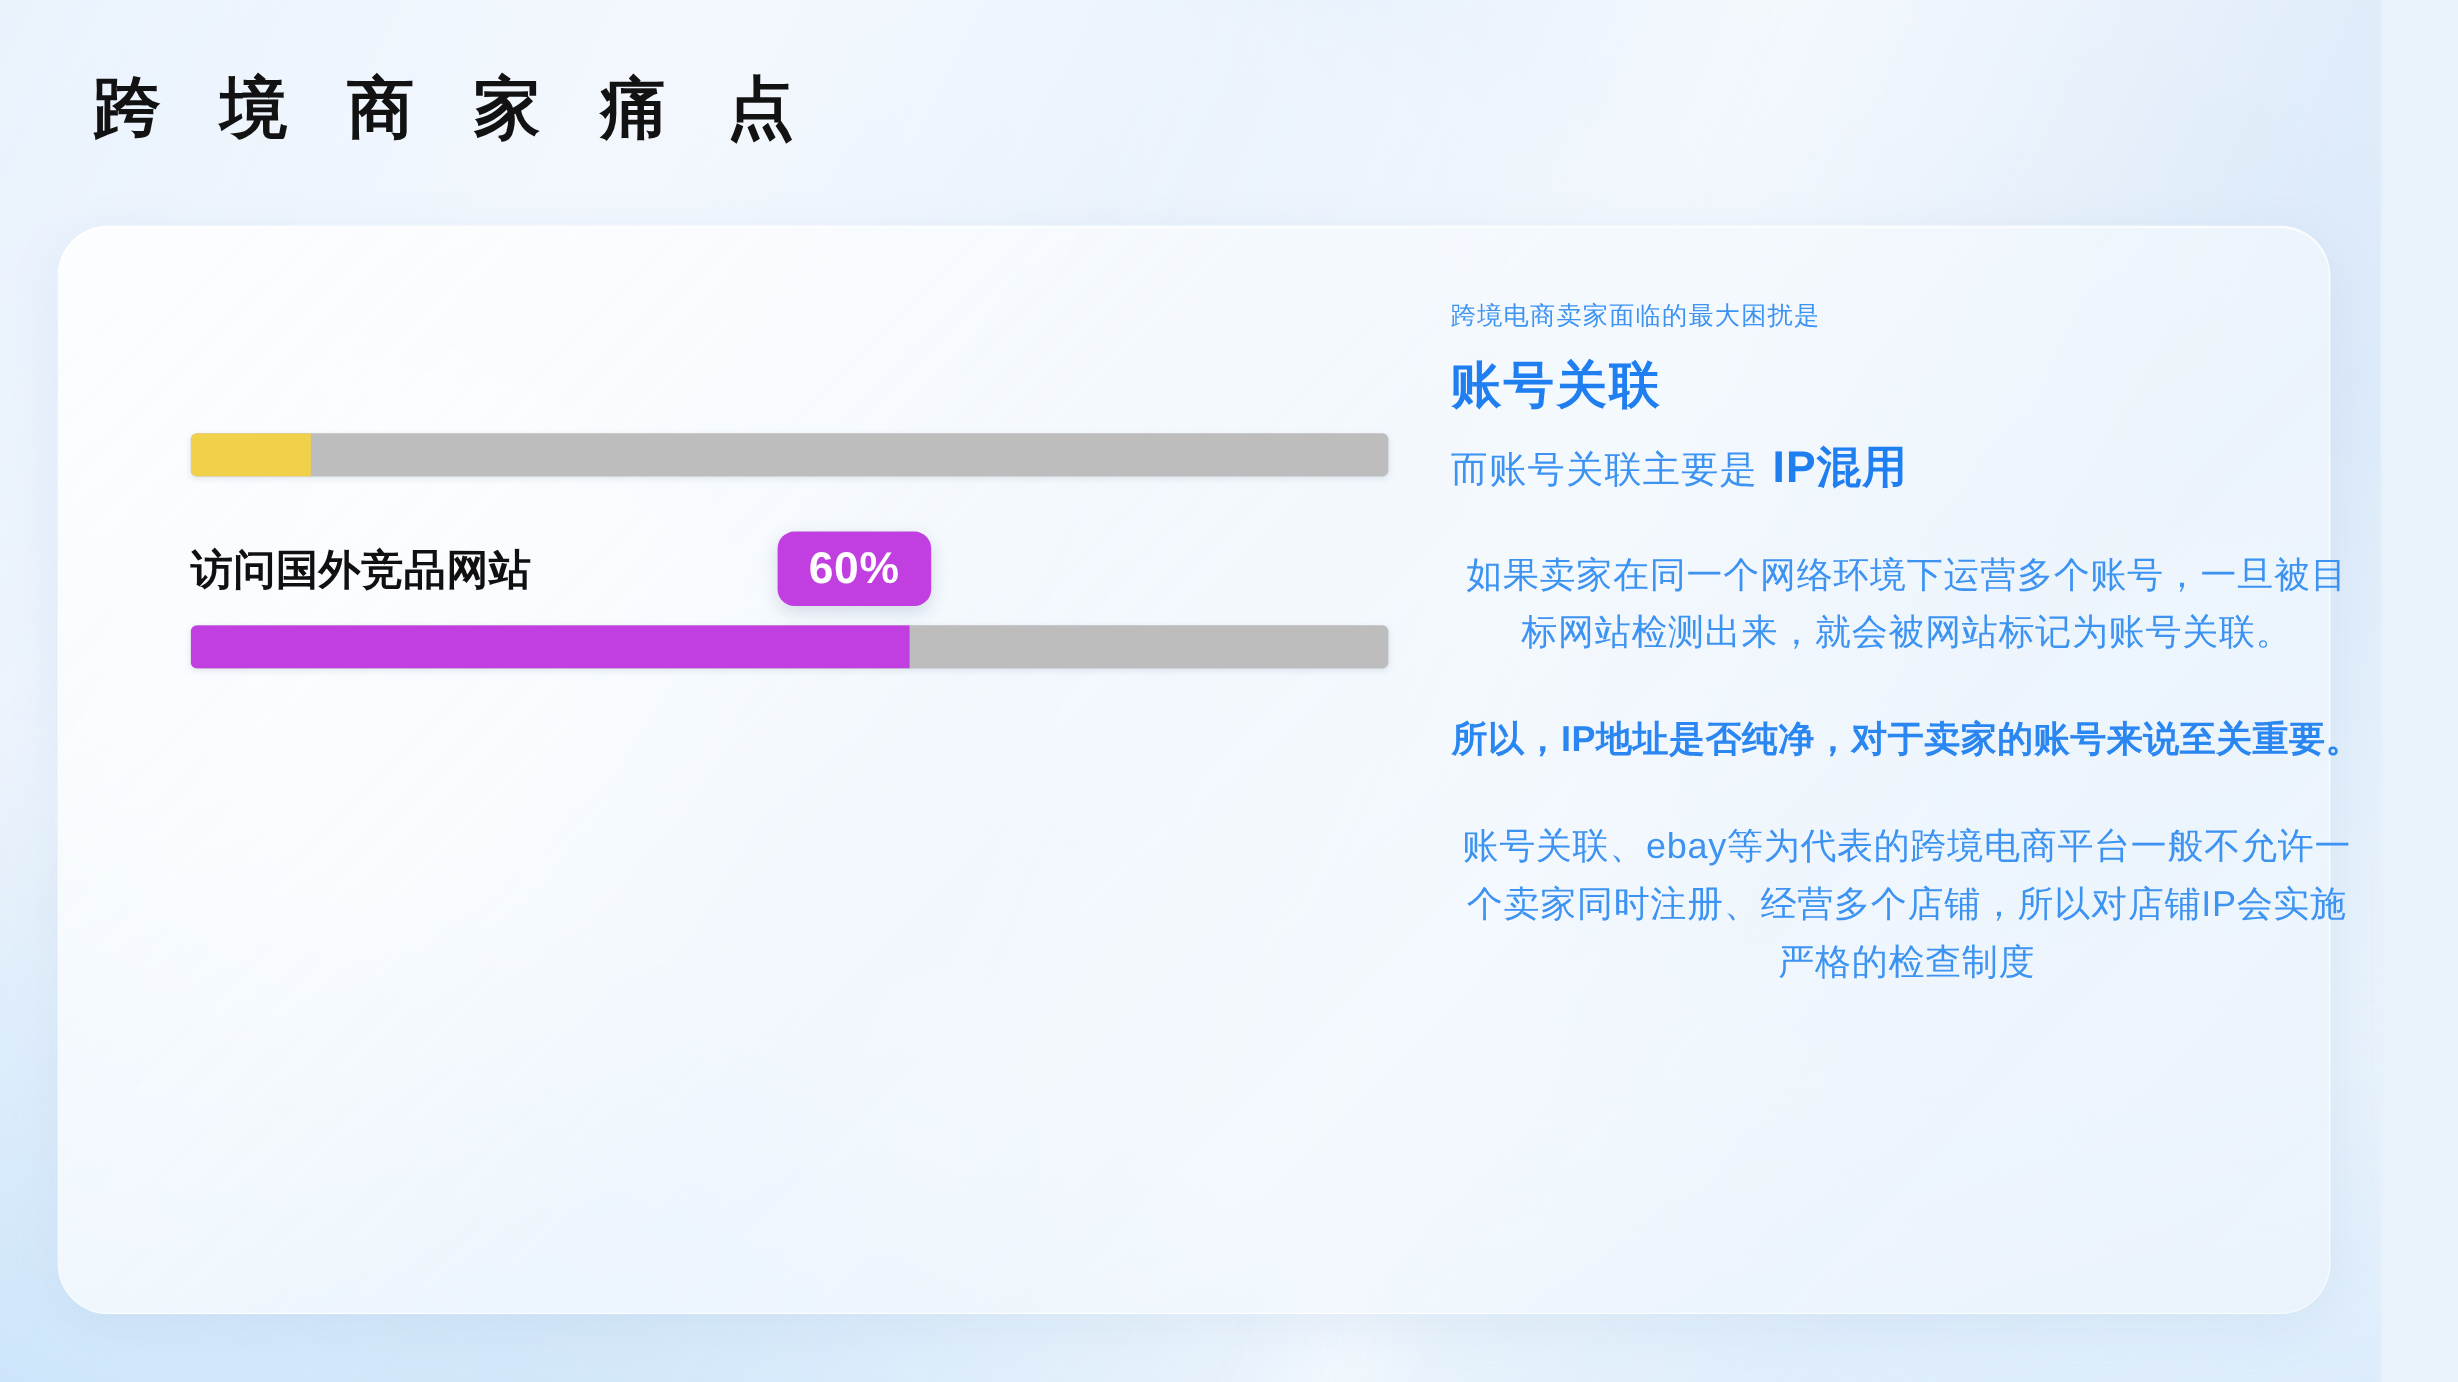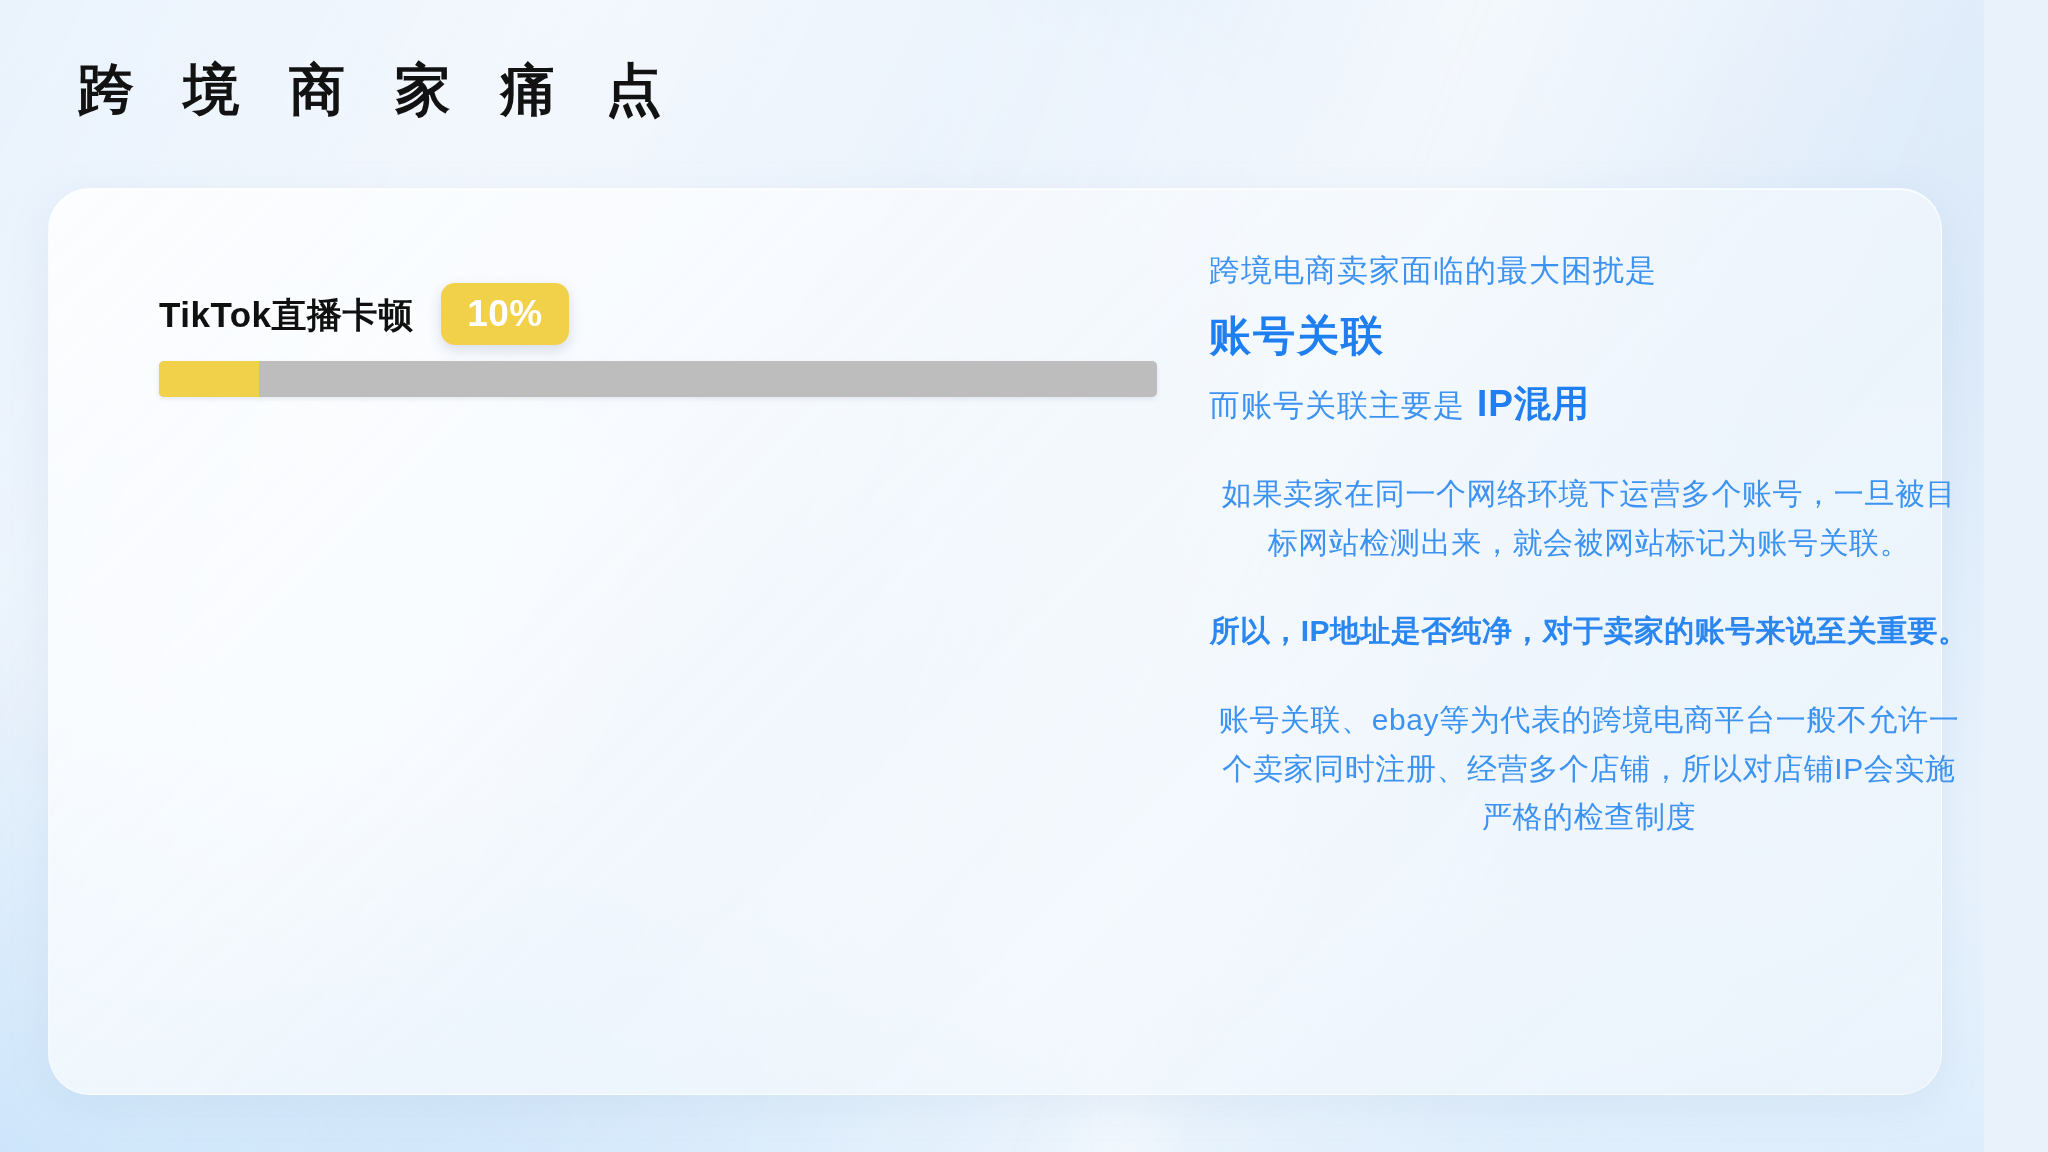--- a/index.html
+++ b/index.html
@@ -158,21 +158,21 @@
 
   
   .panel {
     position: absolute;
     left: 1160px;
     top: 60px;
     width: 760px;
     color: #2f8cf0;
   }
   .lead {
-    font-size: 31px;
+    font-size: 21px;
     color: #3d93f2;
     line-height: 1.45;
     letter-spacing: 1px;
   }
   .headline {
     font-size: 42px;
     font-weight: bold;
     color: #1f7ef0;
     letter-spacing: 2px;
     margin-top: 16px;
@@ -219,29 +219,34 @@
   <div class="bg-band bg-band-4"></div>
 
   <div class="page-title">跨 境 商 家 痛 点</div>
 
   <div class="card">
 
     <div class="chart">
 
 
       <div class="bar-row">
-        <div class="bar-head">
-          <div class="bar-label">TikTok直播卡顿</div>
-          <div class="badge" id="badge1" style="background: rgb(242, 209, 74); left: 330px;">10%</div>
-        </div>
         <div class="track">
           <div class="fill" id="fill1" style="width: 99.8px; background: rgb(242, 209, 74);"></div>
         </div>
       </div>
 
+      <div class="bar-row">
+        <div class="bar-head">
+          <div class="bar-label">访问国外竞品网站</div>
+          <div class="badge" id="badge2" style="background: rgb(193, 63, 224); left: 536.8px;">60%</div>
+        </div>
+        <div class="track">
+          <div class="fill" id="fill2" style="width: 598.8px; background: rgb(193, 63, 224);"></div>
+        </div>
+      </div>
 
 
     </div>
 
     <div class="panel">
       <div class="lead">跨境电商卖家面临的最大困扰是</div>
       <div class="headline">账号关联</div>
       <div class="sub">
         <span>而账号关联主要是</span><span class="em">IP混用</span>
       </div>

